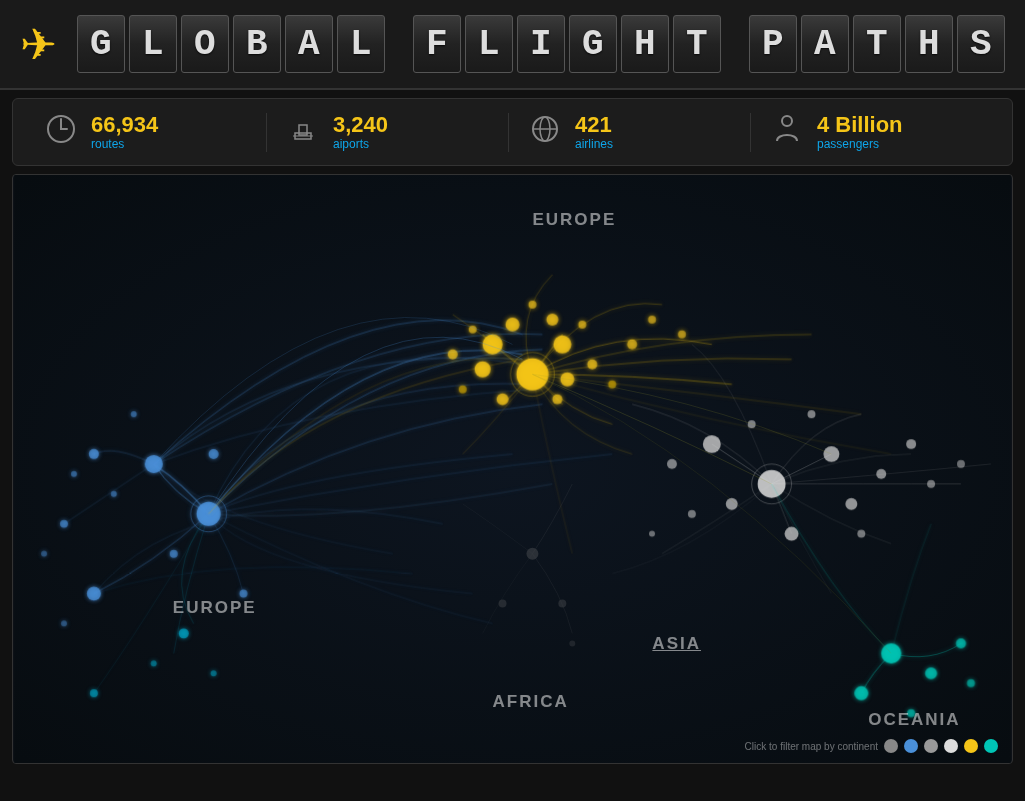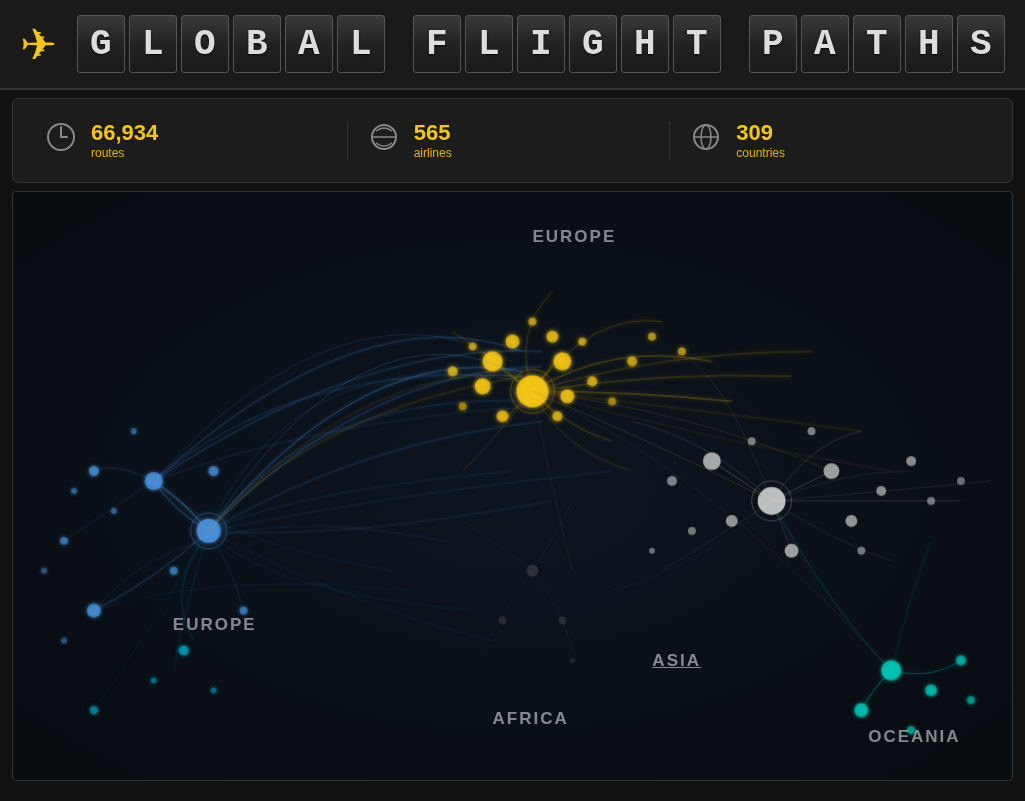--- a/index.html
+++ b/index.html
@@ -61,21 +61,21 @@
     
     #stats-bar {
       background: #1c1c1c;
       border: 1px solid #333;
       margin: 8px 12px;
       border-radius: 6px;
       display: flex;
       align-items: center;
       padding: 10px 20px;
       gap: 8px;
-      height: 85px;
+      height: 68px;
     }
 
     .stat-item {
       display: flex;
       align-items: center;
       gap: 12px;
       flex: 1;
       padding: 0 10px;
       border-right: 1px solid #333;
     }
@@ -97,21 +97,21 @@
     }
 
     .stat-number {
       color: #f5c518;
       font-size: 22px;
       font-weight: bold;
       line-height: 1.1;
     }
 
     .stat-label {
-      color: #eab308;
+      color: #0ea5e9;
       font-size: 12px;
     }
 
     
     #map-container {
       margin: 0 12px 8px 12px;
       border: 1px solid #333;
       border-radius: 4px;
       overflow: hidden;
       position: relative;
@@ -192,39 +192,48 @@
           <circle cx="16" cy="16" r="13" stroke="#888" stroke-width="2"></circle>
           <path d="M16 6 L16 16 L22 16" stroke="#888" stroke-width="2" stroke-linecap="round"></path>
         </svg></div>
       <div class="stat-text">
         <span class="stat-number">66,934</span>
         <span class="stat-label">routes</span>
       </div>
     </div>
     <div class="stat-item">
       <div class="stat-icon"><svg width="32" height="32" viewBox="0 0 32 32" fill="none">
-          <circle cx="16" cy="16" r="12" stroke="#888" stroke-width="2"></circle>
-          <line x1="4" y1="16" x2="28" y2="16" stroke="#888" stroke-width="1.5"></line>
-          <path d="M8 10 Q16 4 24 10" stroke="#888" stroke-width="1.5" fill="none"></path>
-          <path d="M8 22 Q16 28 24 22" stroke="#888" stroke-width="1.5" fill="none"></path>
+          <rect x="8" y="20" width="16" height="6" stroke="#888" stroke-width="1.5"></rect>
+          <rect x="12" y="12" width="8" height="10" stroke="#888" stroke-width="1.5"></rect>
+          <rect x="6" y="22" width="20" height="2" fill="#888" opacity="0.5"></rect>
         </svg></div>
       <div class="stat-text">
-        <span class="stat-number">565</span>
-        <span class="stat-label">airlines</span>
+        <span class="stat-number">3,240</span>
+        <span class="stat-label">aiports</span>
       </div>
     </div>
     <div class="stat-item">
       <div class="stat-icon"><svg width="32" height="32" viewBox="0 0 32 32" fill="none">
           <circle cx="16" cy="16" r="12" stroke="#888" stroke-width="2"></circle>
           <line x1="4" y1="16" x2="28" y2="16" stroke="#888" stroke-width="1.5"></line>
           <ellipse cx="16" cy="16" rx="5" ry="12" stroke="#888" stroke-width="1.5"></ellipse>
         </svg></div>
       <div class="stat-text">
-        <span class="stat-number">309</span>
-        <span class="stat-label">countries</span>
+        <span class="stat-number">421</span>
+        <span class="stat-label">airlines</span>
+      </div>
+    </div>
+    <div class="stat-item">
+      <div class="stat-icon"><svg width="28" height="32" viewBox="0 0 28 32" fill="none">
+          <circle cx="14" cy="8" r="5" stroke="#888" stroke-width="2"></circle>
+          <path d="M4 28 C4 20 24 20 24 28" stroke="#888" stroke-width="2" fill="none"></path>
+        </svg></div>
+      <div class="stat-text">
+        <span class="stat-number">4 Billion</span>
+        <span class="stat-label">passengers</span>
       </div>
     </div>
   </div>
 
 <div id="map-container">
   <svg id="map-svg" viewBox="0 0 1000 590" xmlns="http://www.w3.org/2000/svg">
     <defs>
       <radialGradient id="bgGrad" cx="50%" cy="50%" r="70%">
         <stop offset="0%" style="stop-color:#0d1520;stop-opacity:1"></stop>
         <stop offset="100%" style="stop-color:#070c10;stop-opacity:1"></stop>
@@ -429,13 +438,22 @@
   </svg>
 
   
   <div class="continent-label" style="left:16%;top:72%;">EUROPE</div>
   <div class="continent-label" style="left:52%;top:6%;">EUROPE</div>
   <div class="continent-label" style="left:48%;top:88%;">AFRICA</div>
   <div class="continent-label" style="left:64%;top:78%;text-decoration:underline;">ASIA</div>
   <div class="continent-label" style="left:82%;top:91%;margin-left:36px;">OCEANIA</div>
 
   
+  <div id="filter-bar">
+    <span id="filter-label">Click to filter map by continent</span>
+    <div class="filter-dot" style="background:#888;"></div>
+    <div class="filter-dot" style="background:#4a90d9;"></div>
+    <div class="filter-dot" style="background:#999;"></div>
+    <div class="filter-dot" style="background:#ddd;"></div>
+    <div class="filter-dot" style="background:#f5c518;"></div>
+    <div class="filter-dot" style="background:#00c5b5;"></div>
+  </div>
 </div>
 
 </body></html>

